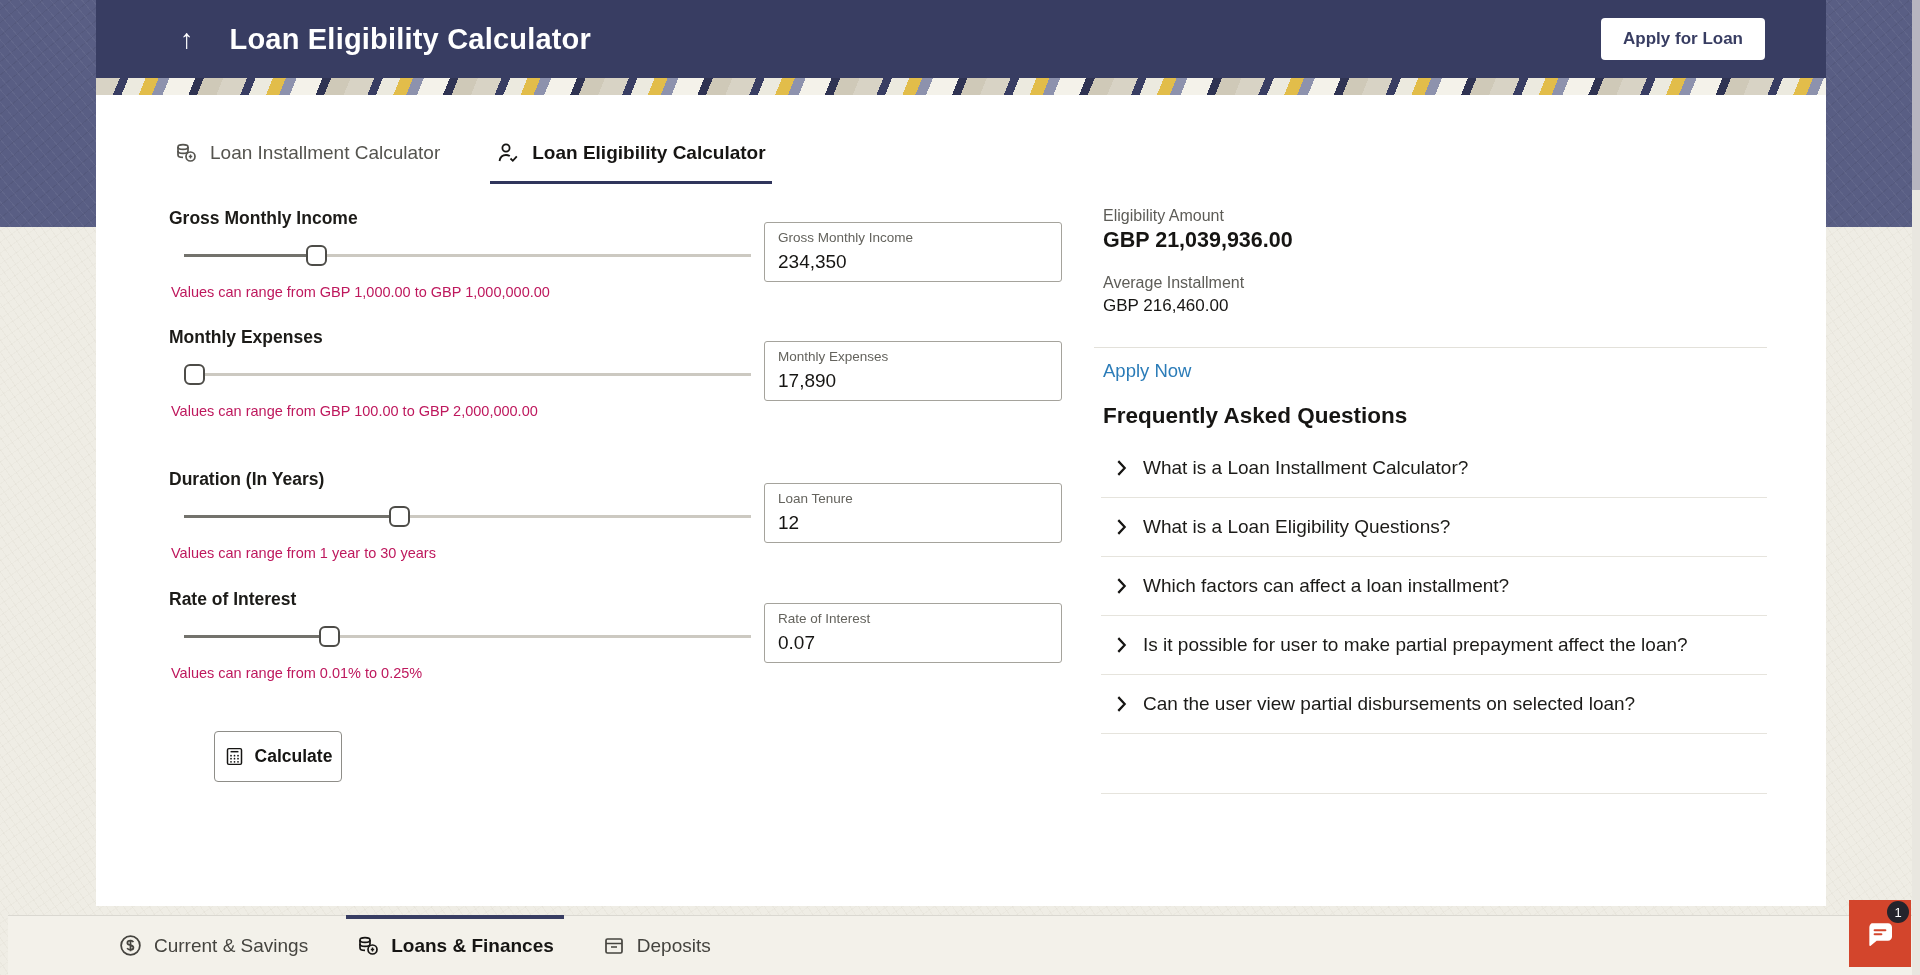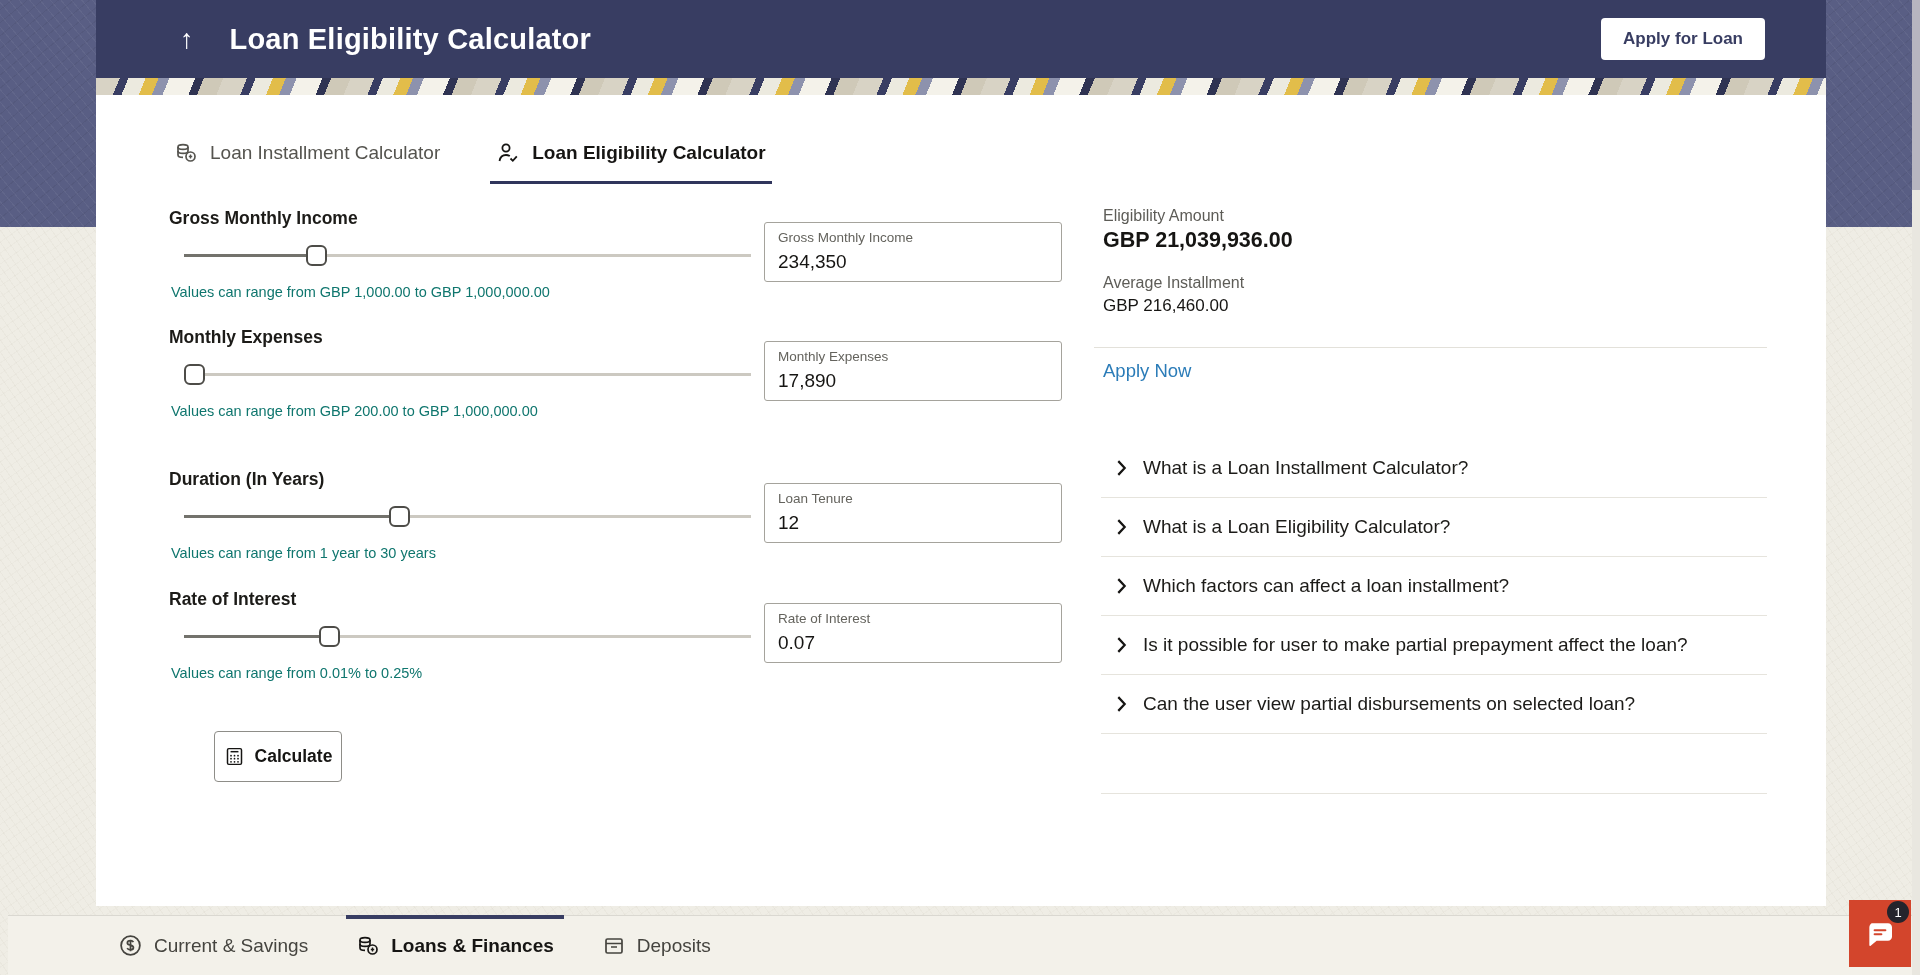--- a/index.html
+++ b/index.html
@@ -57,21 +57,21 @@
 
   
   .form-col{ position:absolute; left:57px; top:0; width:950px; height:100%;}
   .field{ position:absolute; left:16px; width:950px; height:130px;}
   .field.f1{top:113px} .field.f2{top:232px} .field.f3{top:374px} .field.f4{top:494px}
   .field-label{ font-size:17.5px; font-weight:700; color:#1c1b18;}
   .slider{ position:absolute; left:15px; top:36px; width:567px; height:24px; cursor:pointer;}
   .slider-track{ position:absolute; left:0; right:0; top:10px; height:3px; background:#ccc9c1;}
   .slider-fill{ position:absolute; left:0; top:10px; height:3px; background:#73726c;}
   .slider-handle{ position:absolute; top:1px; width:21px; height:21px; background:#fff; border:2px solid #4d4c48; border-radius:6px; cursor:grab;}
-  .range-hint{ position:absolute; top:76px; left:2px; font-size:14.5px; color:#0f766e;}
+  .range-hint{ position:absolute; top:76px; left:2px; font-size:14.5px; color:#be185d;}
   .input-box{ position:absolute; left:595px; top:14px; width:298px; height:60px; border:1px solid #a5a39c; border-radius:3px; background:#fff; cursor:text;}
   .input-label{ position:absolute; top:7px; left:13px; font-size:13.5px; color:#64635d;}
   .input-value{ position:absolute; bottom:8px; left:13px; font-size:19px; color:#161513;}
   .calculate-btn{
     position:absolute; left:61px; top:636px; width:128px; height:51px;
     background:#fff; border:1px solid #8e8d88; border-radius:4px;
     display:flex; align-items:center; justify-content:center; gap:10px;
     font-size:17.5px; font-weight:600; color:#161513; cursor:pointer;
     font-family:"Liberation Sans",sans-serif;
   }
@@ -160,21 +160,21 @@
       </div>
     </div>
 
     <div class="field f2">
       <div class="field-label">Monthly Expenses</div>
       <div class="slider">
         <div class="slider-track"></div>
         <div class="slider-fill" style="width: 1.8%;"></div>
         <div class="slider-handle" style="left: calc(1.8% - 10px);"></div>
       </div>
-      <div class="range-hint">Values can range from GBP 200.00 to GBP 1,000,000.00</div>
+      <div class="range-hint">Values can range from GBP 100.00 to GBP 2,000,000.00</div>
       <div class="input-box">
         <div class="input-label">Monthly Expenses</div>
         <div class="input-value">17,890</div>
       </div>
     </div>
 
     <div class="field f3">
       <div class="field-label">Duration (In Years)</div>
       <div class="slider">
         <div class="slider-track"></div>
@@ -215,37 +215,38 @@
 
   </section>
 
   <aside class="results-col">
     <div class="res-label l1">Eligibility Amount</div>
     <div class="res-value1">GBP 21,039,936.00</div>
     <div class="res-label l2">Average Installment</div>
     <div class="res-value2">GBP 216,460.00</div>
     <div class="res-divider"></div>
     <div class="apply-now">Apply Now</div>
+    <div class="faq-title">Frequently Asked Questions</div>
 
     <div class="faq-list">
       <div class="faq-item">
         <span class="chevron">
           <svg width="11" height="20" viewBox="0 0 12 20" fill="none" stroke="#161513" stroke-width="2.4">
               <path d="M2.5 2.5 L9.5 10 L2.5 17.5"></path>
             </svg>
         </span>
         <span>What is a Loan Installment Calculator?</span>
       </div>
       <div class="faq-item">
         <span class="chevron">
           <svg width="11" height="20" viewBox="0 0 12 20" fill="none" stroke="#161513" stroke-width="2.4">
               <path d="M2.5 2.5 L9.5 10 L2.5 17.5"></path>
             </svg>
         </span>
-        <span>What is a Loan Eligibility Calculator?</span>
+        <span>What is a Loan Eligibility Questions?</span>
       </div>
       <div class="faq-item">
         <span class="chevron">
           <svg width="11" height="20" viewBox="0 0 12 20" fill="none" stroke="#161513" stroke-width="2.4">
               <path d="M2.5 2.5 L9.5 10 L2.5 17.5"></path>
             </svg>
         </span>
         <span>Which factors can affect a loan installment?</span>
       </div>
       <div class="faq-item">

